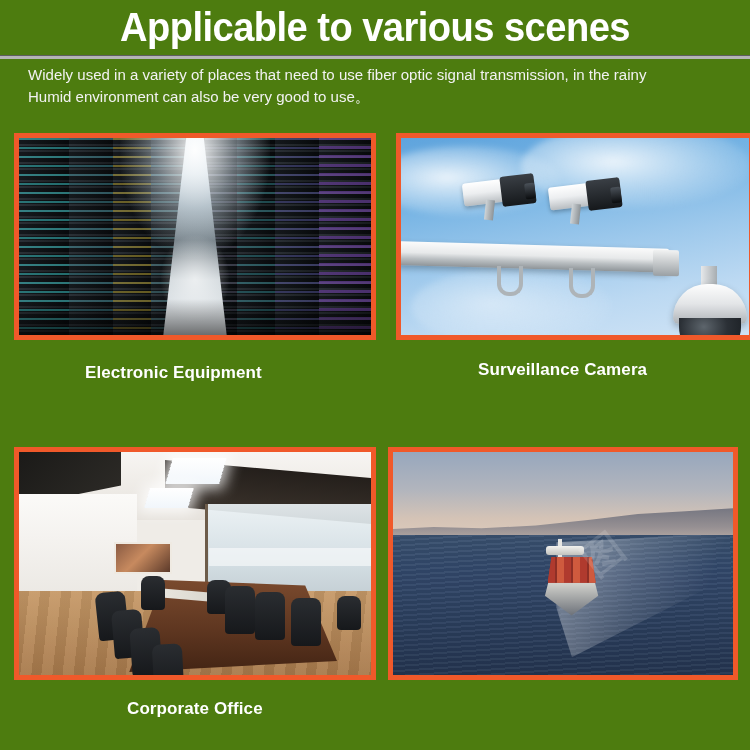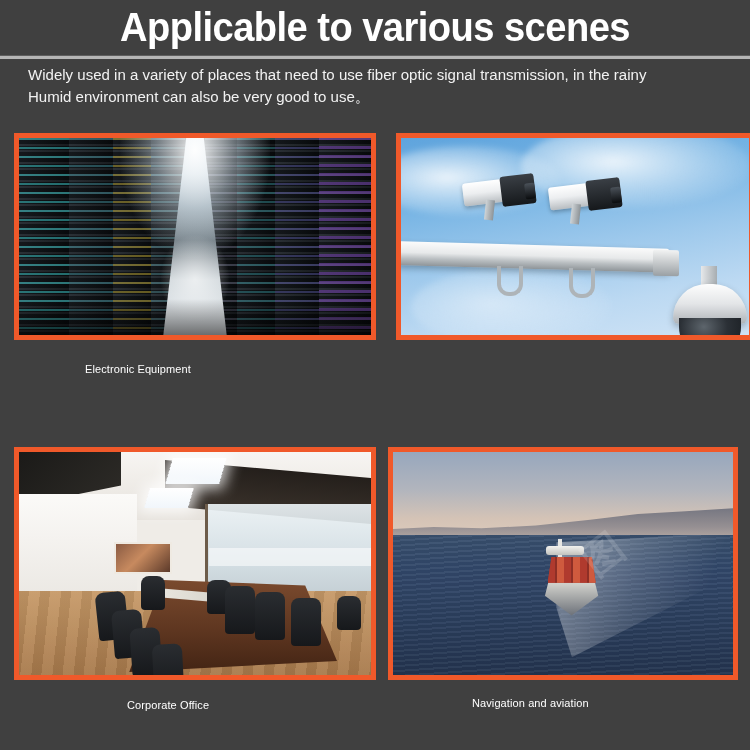--- a/index.html
+++ b/index.html
@@ -12,21 +12,21 @@
     overflow: hidden;
     background: #2a2a2a;
     font-family: "Liberation Sans", sans-serif;
     -webkit-font-smoothing: antialiased;
   }
 
   .page {
     position: relative;
     width: 750px;
     height: 750px;
-    background: #404040;
+    background: #4d7c0f;
     overflow: hidden;
   }
 
   
   .title {
     position: absolute;
     left: 0;
     top: 2px;
     width: 750px;
     text-align: center;
@@ -75,22 +75,22 @@
   }
   .panel-media {
     position: absolute;
     inset: 0;
     overflow: hidden;
   }
 
   .caption {
     position: absolute;
     color: #ffffff;
-    font-size: 11px;
-    font-weight: normal;
+    font-size: 17px;
+    font-weight: bold;
     letter-spacing: 0.1px;
     white-space: nowrap;
   }
 
   
   #panel-0 { left: 14px;  top: 133px; width: 362px; height: 207px; }
   #panel-1 { left: 396px; top: 133px; width: 358px; height: 207px; }
   #panel-2 { left: 14px;  top: 447px; width: 362px; height: 233px; }
   #panel-3 { left: 388px; top: 447px; width: 350px; height: 233px; }
 
@@ -414,20 +414,21 @@
       </div>
 
       <div class="cc-hook" style="left:96px;top:128px;"></div>
       <div class="cc-hook" style="left:168px;top:130px;"></div>
 
       <div class="cc-dome-stem"></div>
       <div class="cc-dome-top"></div>
       <div class="cc-dome-glass"></div>
     </div>
   </div>
+  <div class="caption" id="caption-1">Surveillance Camera</div>
 
   <div class="panel" id="panel-2">
     <div class="panel-media">
       <div class="of-room">
         <div class="of-ceiling"></div>
         <div class="of-ceil-dark"></div>
         <div class="of-beam"></div>
         <div class="of-light" style="left:150px;top:6px;width:54px;height:26px;transform:skewX(-16deg);"></div>
         <div class="of-light" style="left:128px;top:36px;width:44px;height:20px;transform:skewX(-16deg);"></div>
         <div class="of-wall-left"></div>
@@ -459,15 +460,14 @@
       <div class="sea-hills"></div>
       <div class="sea-water"></div>
       <div class="sea-wake"></div>
       <div class="ship-mast"></div>
       <div class="ship-bridge"></div>
       <div class="ship-hull"></div>
       <div class="ship-cargo"></div>
       <div class="wm">图</div>
     </div>
   </div>
-  <div class="caption" id="caption-3">Navigation and aviation</div>
 
 </div>
 
 </body></html>

